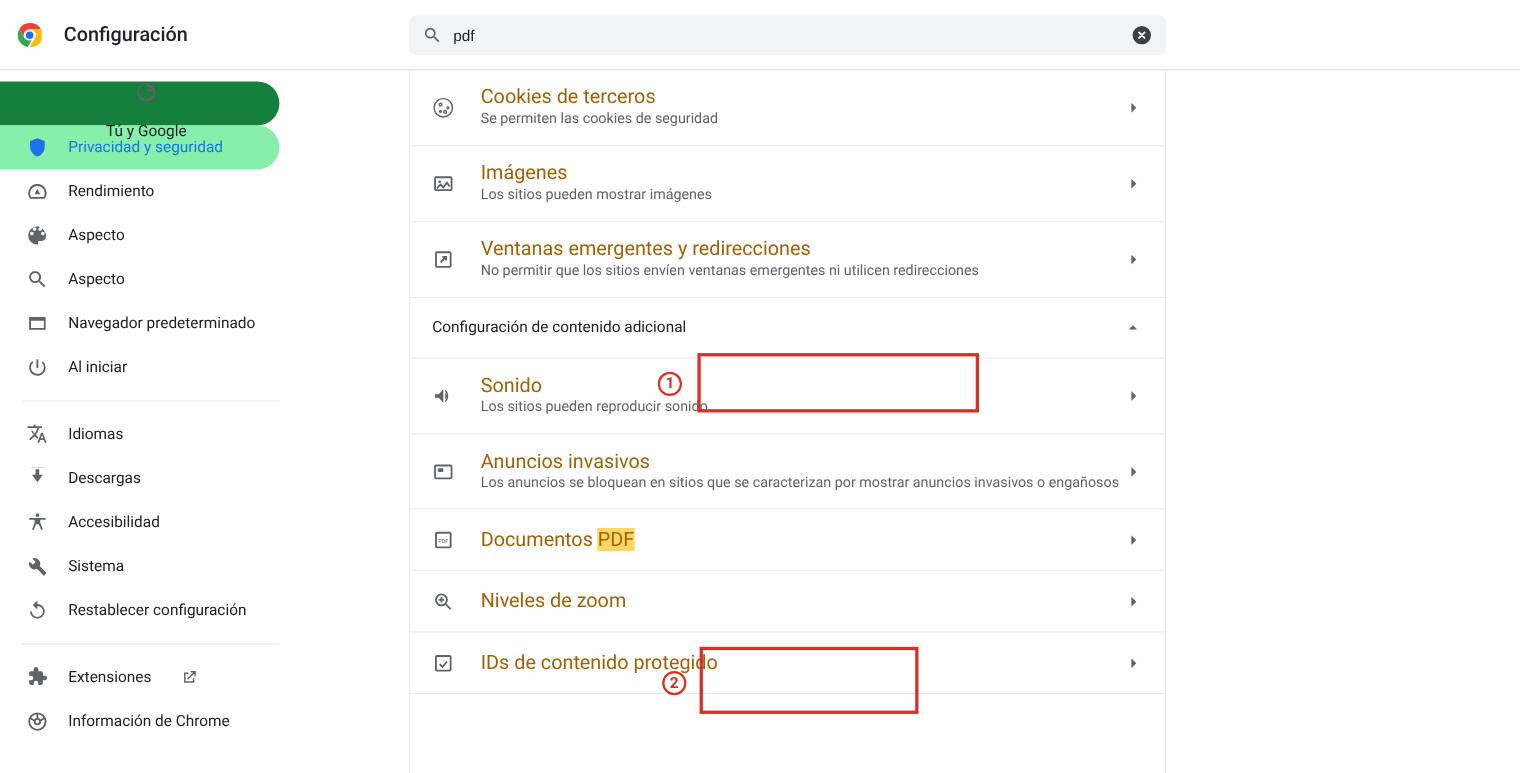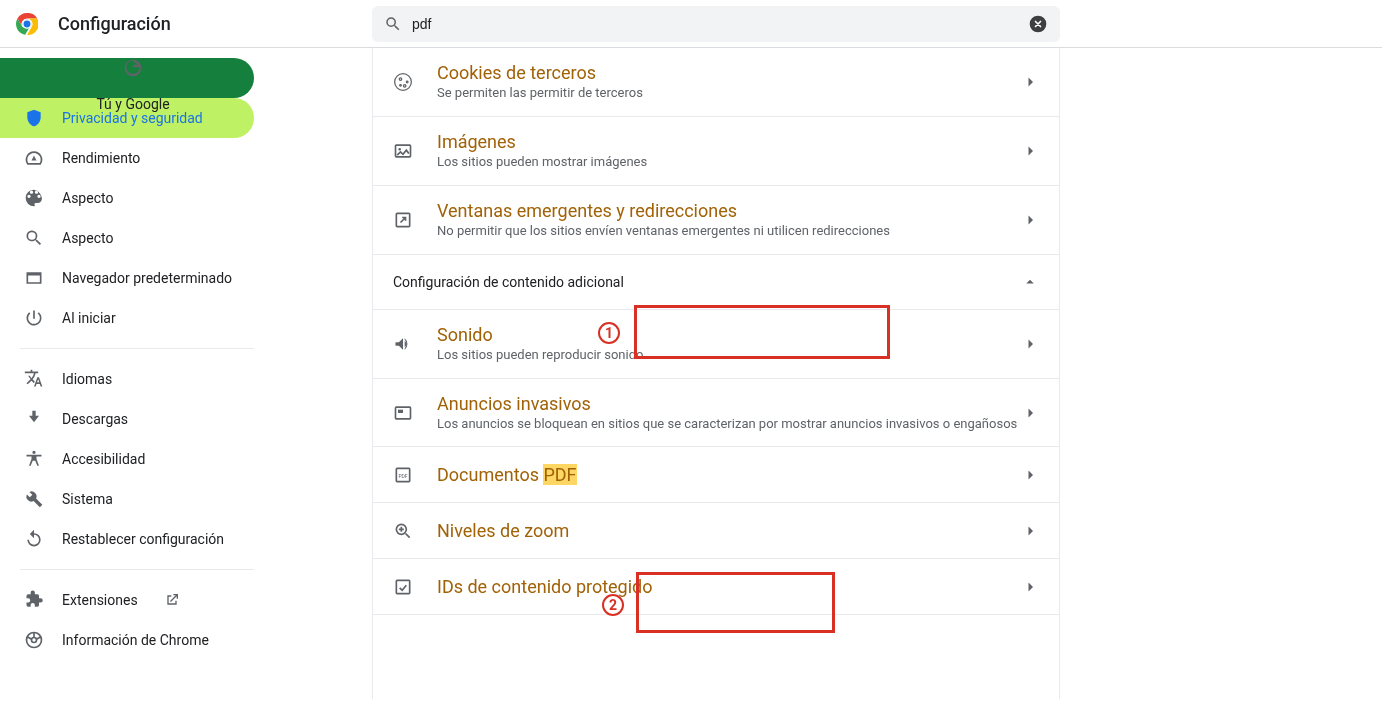--- a/index.html
+++ b/index.html
@@ -5,21 +5,21 @@
   * { box-sizing: border-box; margin: 0; padding: 0; }
   body {
     font-family: "Segoe UI", Roboto, Arial, sans-serif;
     background: #fff;
     color: #202124;
     width: 1382px;
     height: 703px;
     overflow: hidden;
   }
   .header {
-    height: 48px;
+    height: 64px;
     display: flex;
     align-items: center;
     padding: 0 16px;
     border-bottom: 1px solid #dadce0;
     position: relative;
   }
   .chrome-logo {
     width: 22px; height: 22px;
     margin-right: 20px;
   }
@@ -66,21 +66,21 @@
     align-items: center;
     height: 40px;
     padding: 0 12px 0 24px;
     border-radius: 0 20px 20px 0;
     cursor: pointer;
     font-size: 14px;
     color: #202124;
     gap: 18px;
   }
   .side-item.selected-grey { background: #15803d; flex-direction: column; }
-  .side-item.selected-blue { background: #bef264; color: #1a73e8; }
+  .side-item.selected-blue { background: #86efac; color: #1a73e8; }
   .side-item.selected-blue svg { fill: #1a73e8; }
   .side-icon { width: 20px; height: 20px; flex-shrink: 0; display:flex; align-items:center; justify-content:center; }
   .side-icon svg { width: 20px; height: 20px; fill: #5f6368; }
   .side-label { line-height: 1.2; }
   .side-divider { height:1px; background:#e8eaed; margin: 10px 0 10px 20px; }
   .ext-icon { margin-left: 8px; width:16px; height:16px; }
   .main {
     flex: 1;
     display: flex;
     justify-content: flex-start;
@@ -306,21 +306,21 @@
     <div class="card">
 
       <div class="row">
         <span class="row-icon">
             <svg viewBox="0 0 24 24">
               <path d="M12 2a10 10 0 100 20 10 10 0 000-20zm-3 5a1.5 1.5 0 110 3 1.5 1.5 0 010-3zm5 8a1.5 1.5 0 110 3 1.5 1.5 0 010-3zm-5 0a1 1 0 110 2 1 1 0 010-2zm8-4a1 1 0 110 2 1 1 0 010-2z" fill="none" stroke="#5f6368" stroke-width="1.5"></path>
             </svg>
           </span>
         <div class="row-text">
           <div class="row-title">Cookies de terceros</div>
-          <div class="row-sub">Se permiten las permitir de terceros</div>
+          <div class="row-sub">Se permiten las cookies de seguridad</div>
         </div>
         <span class="row-arrow"><svg viewBox="0 0 24 24">
               <path d="M10 6l6 6-6 6V6z"></path>
             </svg></span>
       </div>
 
 
       <div class="row">
         <span class="row-icon">
             <svg viewBox="0 0 24 24">

